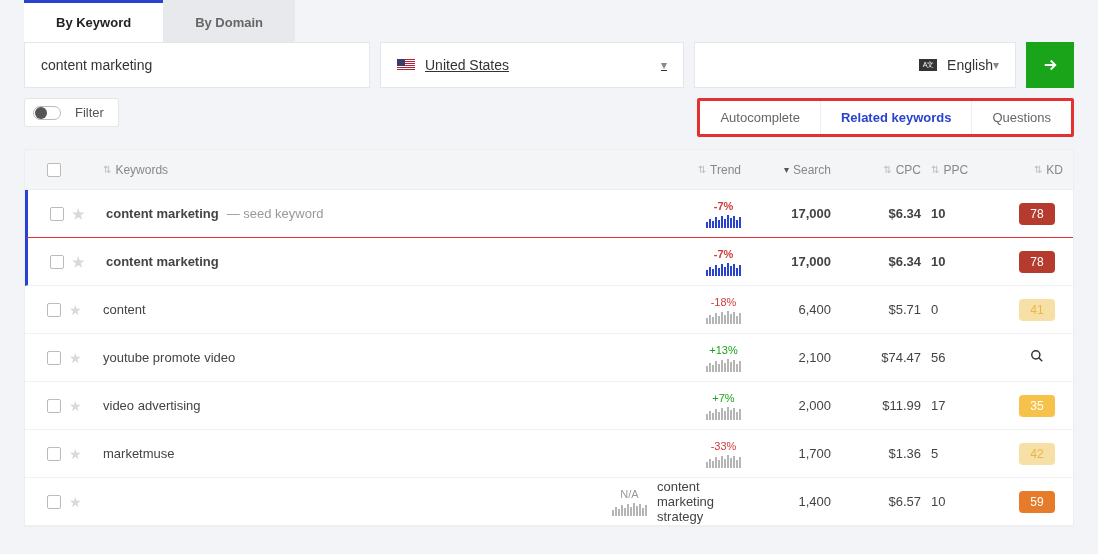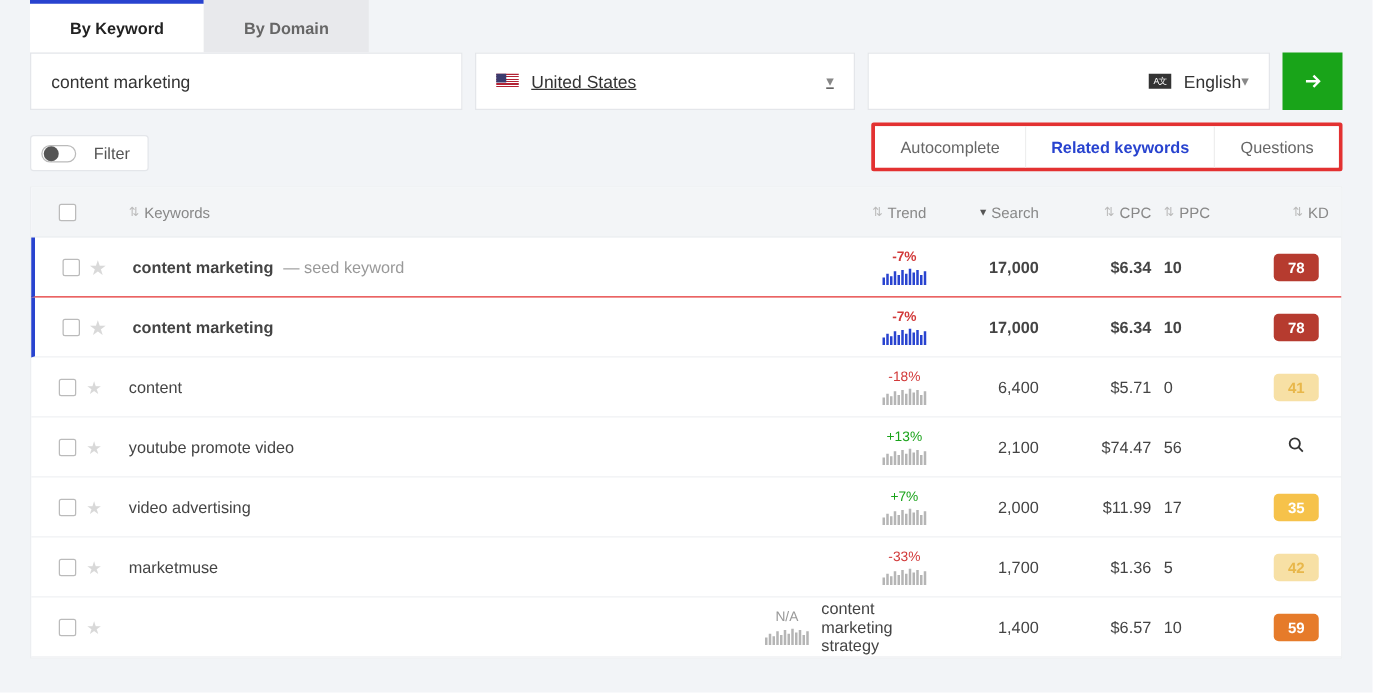--- a/index.html
+++ b/index.html
@@ -29,21 +29,21 @@
   .field.fkw { flex: 0 0 346px; }
   .field.fcountry { flex: 0 0 304px; justify-content: space-between; text-decoration: underline; }
   .field.flang { flex: 1 1 auto; justify-content: flex-end; }
   .flagbox { display: flex; align-items: center; gap: 10px; }
   .chev-down { color:#888; font-size:12px; }
   .gobtn {
     flex: 0 0 48px; height:46px; background:#19a419; display:flex;
     align-items:center; justify-content:center; cursor:pointer;
   }
   .gobtn svg { stroke:#fff; }
-  .midbar { display:flex; justify-content:space-between; align-items:flex-end; margin: 8px 0 12px; }
+  .midbar { display:flex; justify-content:space-between; align-items:flex-start; margin: 8px 0 12px; }
   .filterbox {
     display:flex; align-items:center; gap:14px; background:#fff;
     border:1px solid #e4e6ea; border-radius:3px; padding:6px 14px 6px 8px;
     color:#555;
   }
   .toggle {
     width:28px; height:14px; border-radius:8px; border:1px solid #bbb;
     position:relative; background:#fff;
   }
   .toggle::after {
@@ -90,21 +90,21 @@
   .trendpct { font-size:11px; }
   .trendpct.neg { color:#d23a3a; }
   .trendpct.pos { color:#1aa31a; }
   .trendpct.na { color:#999; }
   .bars { display:flex; gap:1px; align-items:flex-end; height:14px; }
   .bars span { width:2px; background:#2843cf; }
   .bars.grey span { background:#b5b5b5; }
   .td { display:flex; align-items:center; }
   .kdpill {
     width:36px; height:22px; border-radius:4px; color:#fff; font-size:12px;
-    display:flex; align-items:center; justify-content:center; font-weight:700;
+    display:flex; align-items:center; justify-content:center; font-weight:400;
   }
   .kd-red { background:#b63b2f; }
   .kd-orange { background:#e67b2a; }
   .kd-yellow { background:#f6c24a; }
   .kd-cream { background:#f7e0a5; color:#e8b74a; }
   .kdcell { display:flex; justify-content:center; }
   .magnify { font-size:14px; color:#333; }
   .flag-us {
     width:18px; height:12px; background:
       linear-gradient(#b22234 0 8%, #fff 8% 16%, #b22234 16% 24%, #fff 24% 32%, #b22234 32% 40%, #fff 40% 48%, #b22234 48% 56%, #fff 56% 64%, #b22234 64% 72%, #fff 72% 80%, #b22234 80% 88%, #fff 88% 100%);

